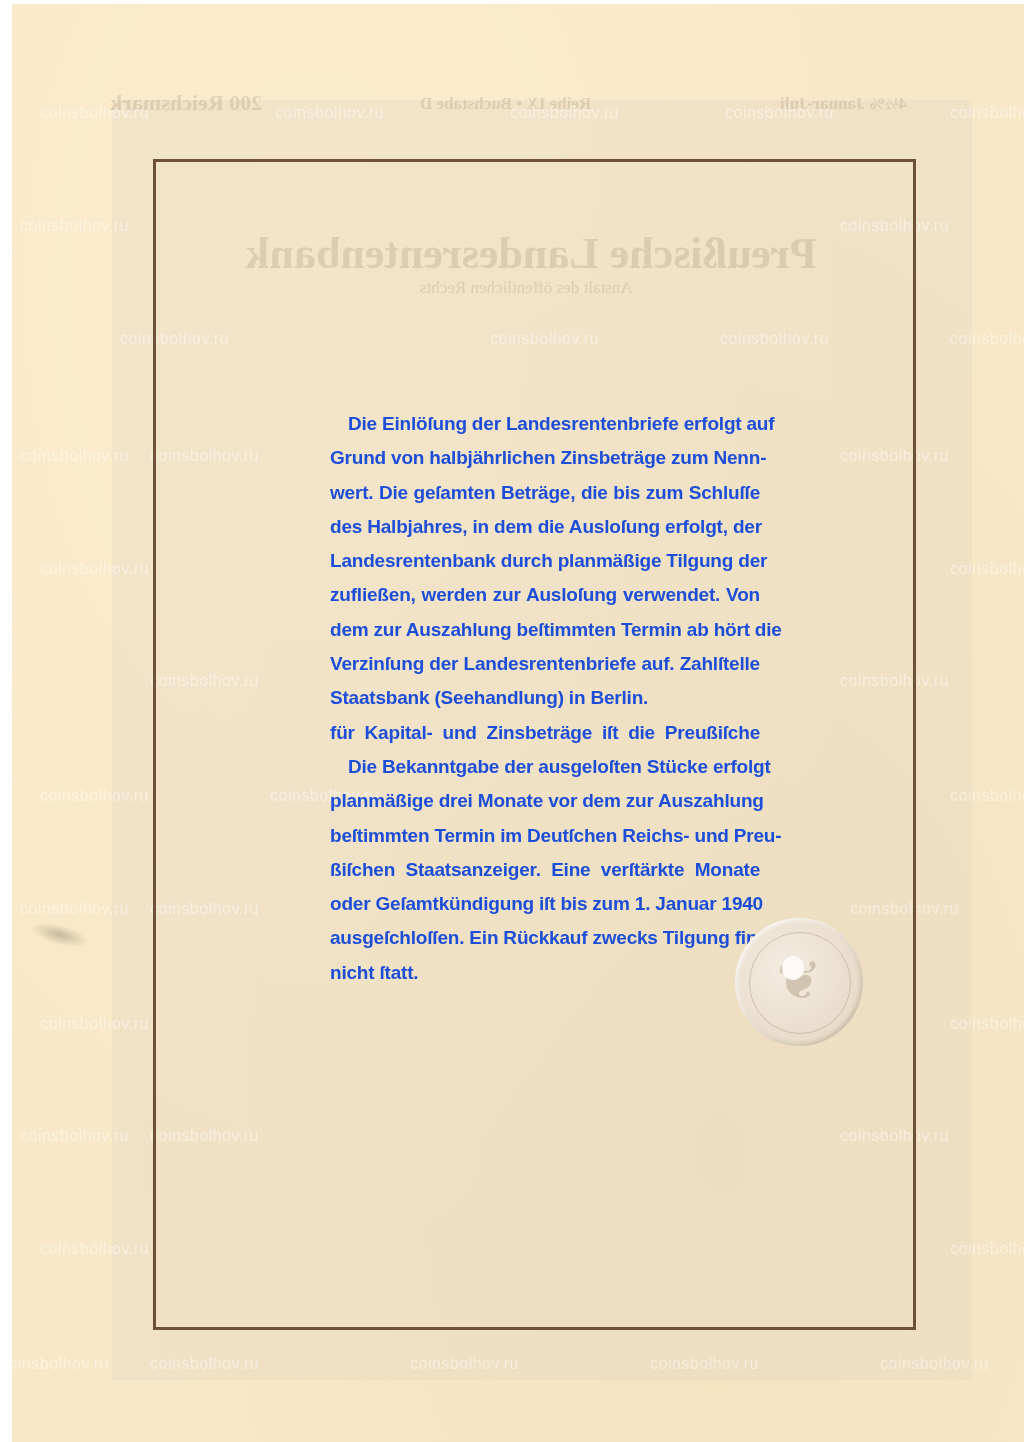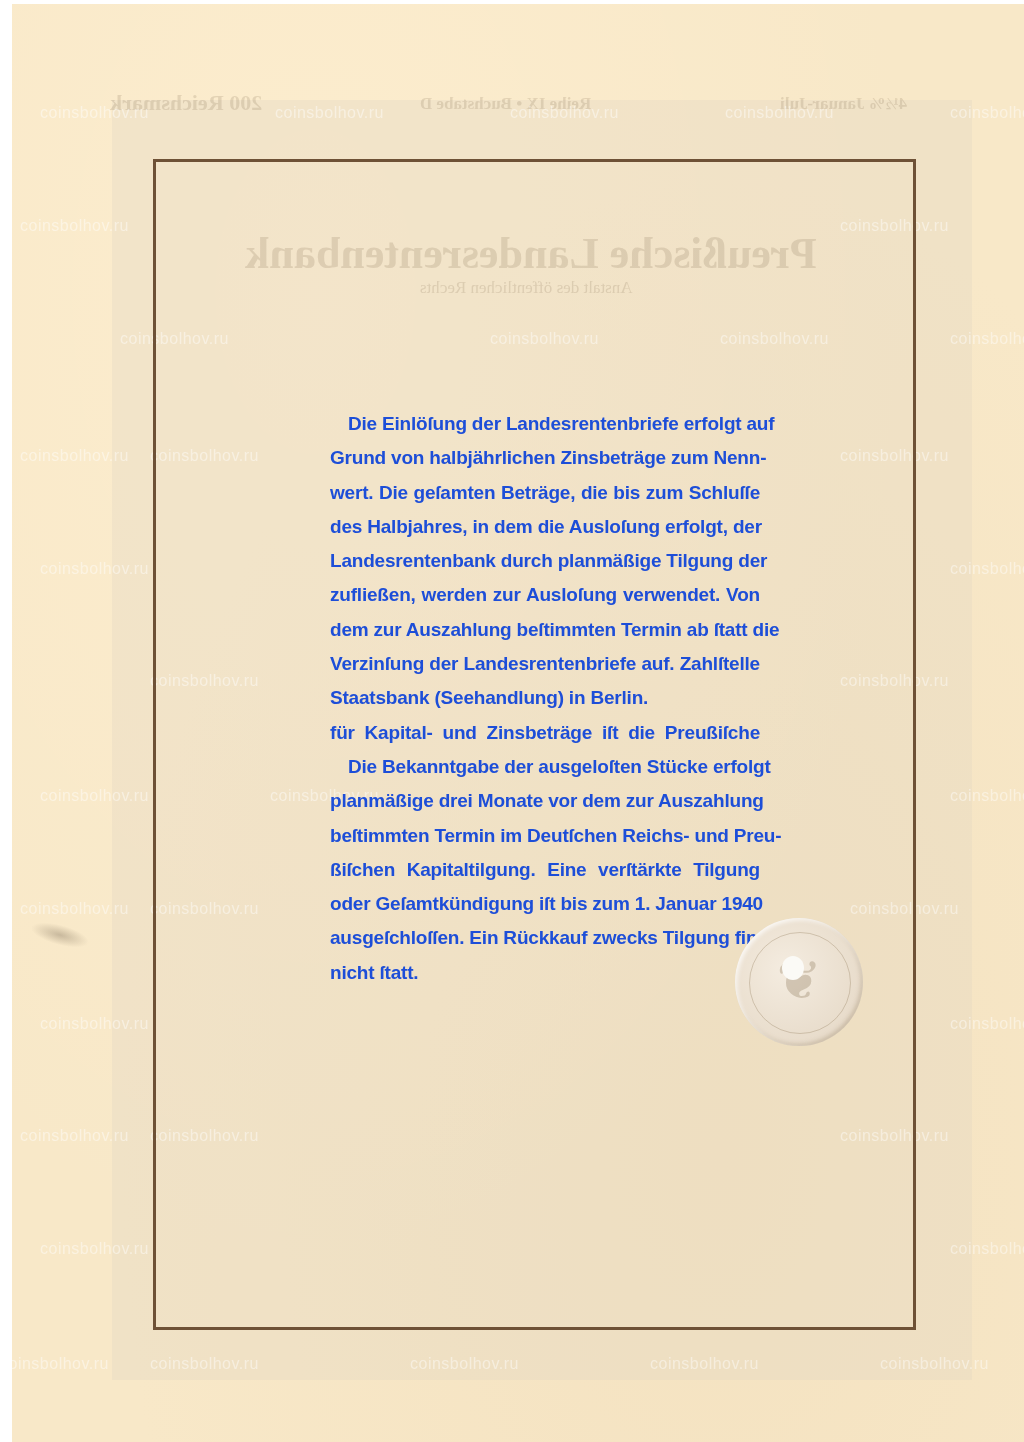--- a/index.html
+++ b/index.html
@@ -133,30 +133,30 @@
 <div class="frame"></div>
 
 <div class="text-block">
   <p class="para">
     <span class="line">Die Einlöſung der Landesrentenbriefe erfolgt auf</span>
     <span class="line">Grund von halbjährlichen Zinsbeträge zum Nenn-</span>
     <span class="line">wert.  Die geſamten Beträge, die bis zum Schluſſe</span>
     <span class="line">des Halbjahres, in dem die Ausloſung erfolgt, der</span>
     <span class="line">Landesrentenbank durch planmäßige Tilgung der</span>
     <span class="line">zufließen, werden zur Ausloſung verwendet.  Von</span>
-    <span class="line">dem zur Auszahlung beſtimmten Termin ab ſtatt die</span>
+    <span class="line">dem zur Auszahlung beſtimmten Termin ab hört die</span>
     <span class="line">Verzinſung der Landesrentenbriefe auf.  Zahlſtelle</span>
     <span class="line last">Staatsbank (Seehandlung) in Berlin.</span>
     <span class="line">für Kapital-  und Zinsbeträge iſt die Preußiſche</span>
   </p>
   <p class="para">
     <span class="line">Die Bekanntgabe der ausgeloſten Stücke erfolgt</span>
     <span class="line">planmäßige drei Monate vor dem zur Auszahlung</span>
     <span class="line">beſtimmten Termin im Deutſchen Reichs- und Preu-</span>
-    <span class="line">ßiſchen Kapitaltilgung.  Eine verſtärkte Tilgung</span>
+    <span class="line">ßiſchen Staatsanzeiger.  Eine verſtärkte Monate</span>
     <span class="line">oder Geſamtkündigung iſt bis zum 1. Januar 1940</span>
     <span class="line">ausgeſchloſſen. Ein Rückkauf zwecks Tilgung findet</span>
     <span class="line last">nicht ſtatt.</span>
   </p>
 </div>
 
 <div class="seal">
   <div class="seal-inner"></div>
   <div class="seal-eagle">❦</div>
   <div class="seal-hole"></div>

